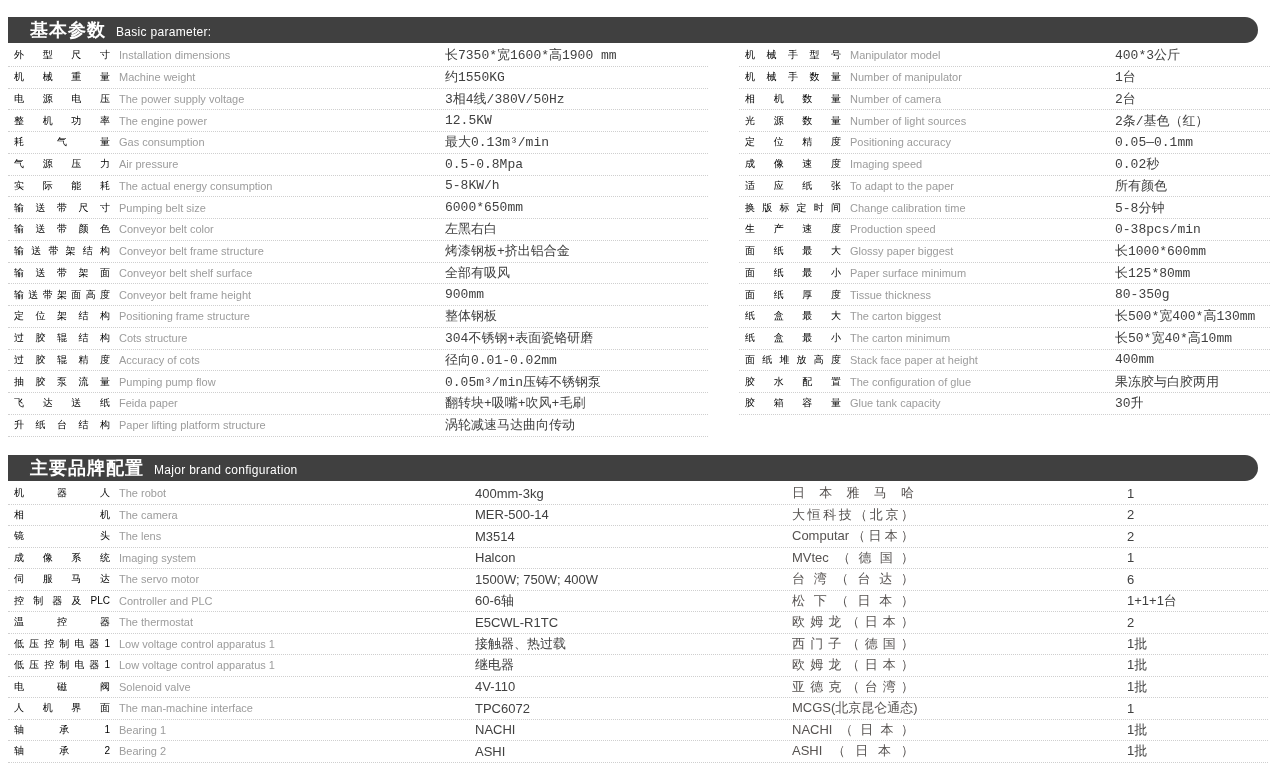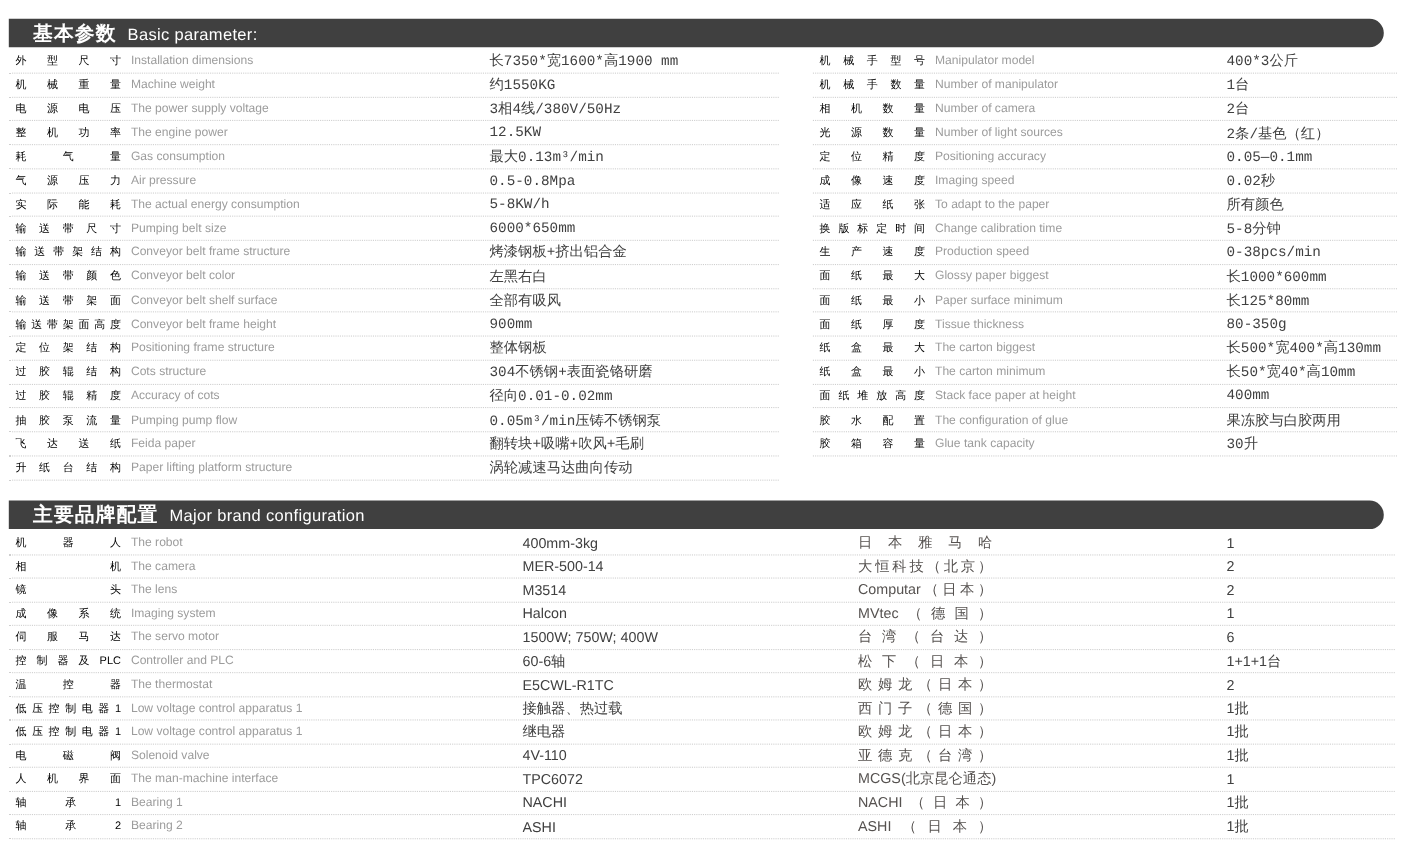--- a/index.html
+++ b/index.html
@@ -18,21 +18,21 @@
     border-radius:0 13px 13px 0;
     color:#ffffff;
     display:flex;align-items:baseline;
     white-space:nowrap;
   }
   .section-bar .bar-cn{
     font-size:18px;font-weight:bold;letter-spacing:1px;
     margin-left:22px;line-height:26px;
   }
   .section-bar .bar-en{
-    font-size:15px;margin-left:10px;letter-spacing:.3px;
+    font-size:12px;margin-left:10px;letter-spacing:.3px;
   }
   #bar1{top:17px}
   #bar2{top:455px}
 
   
   .row{
     display:flex;align-items:center;
     box-sizing:border-box;
     border-bottom:1px dotted #cfcfcf;
     overflow:hidden;
@@ -72,20 +72,21 @@
   #s2-rows .en{width:356px;}
   .model{
     font-size:13px;color:#404040;flex:none;width:305px;
     white-space:nowrap;overflow:hidden;
   }
   .brand{
     display:inline-block;width:122px;flex:none;
     font-size:13px;color:#565250;
     text-align:justify;text-align-last:justify;-moz-text-align-last:justify;
     white-space:nowrap;
+    margin-left:12px;
   }
   .qty{
     font-size:13px;color:#404040;flex:1;
     margin-left:213px;white-space:nowrap;
   }
 </style>
 </head>
 <body>
 
 <div class="page">
@@ -139,29 +140,29 @@
       <span class="val">5-8KW/h</span>
     </div>
 
     <div class="row">
       <span class="cn">输送带尺寸</span>
       <span class="en">Pumping belt size</span>
       <span class="val">6000*650mm</span>
     </div>
 
     <div class="row">
+      <span class="cn">输送带颜色</span>
+      <span class="en">Conveyor belt color</span>
+      <span class="val">左黑右白</span>
+    </div>
+
+    <div class="row">
       <span class="cn">输送带架结构</span>
       <span class="en">Conveyor belt frame structure</span>
       <span class="val">烤漆钢板+挤出铝合金</span>
-    </div>
-
-    <div class="row">
-      <span class="cn">输送带颜色</span>
-      <span class="en">Conveyor belt color</span>
-      <span class="val">左黑右白</span>
     </div>
 
     <div class="row">
       <span class="cn">输送带架面</span>
       <span class="en">Conveyor belt shelf surface</span>
       <span class="val">全部有吸风</span>
     </div>
 
     <div class="row">
       <span class="cn">输送带架面高度</span>

